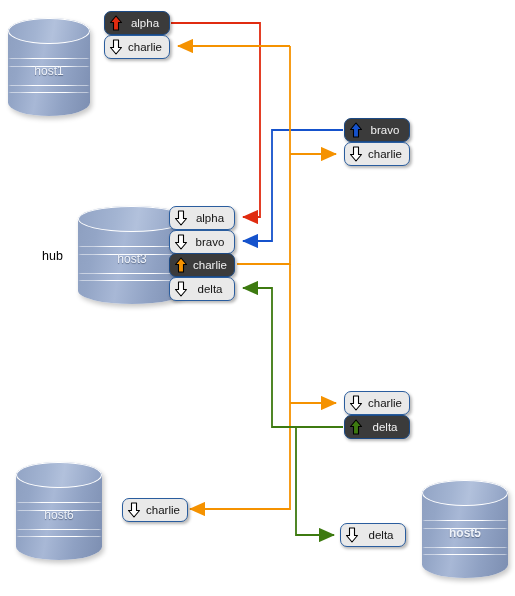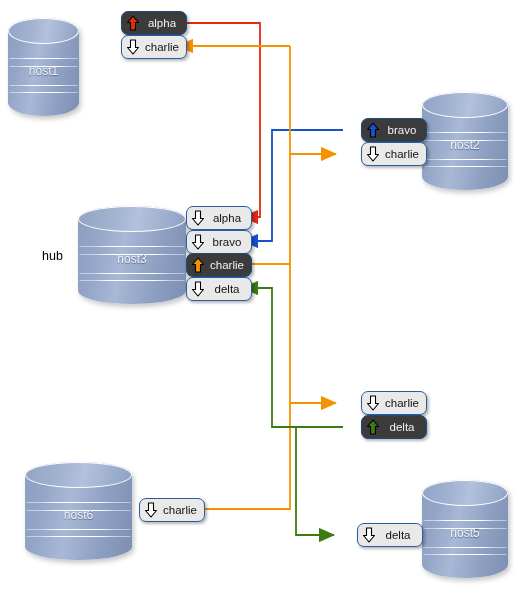--- a/index.html
+++ b/index.html
@@ -40,21 +40,20 @@
   }
 
   
   .pill{
     position:absolute;width:66px;height:24px;
     border-radius:7px;
     box-sizing:border-box;
     display:flex;align-items:center;
     border:1.4px solid #2a5d9e;
     box-shadow:1.5px 2px 3px rgba(0,0,0,0.28);
-    margin-left:17px;
   }
   .pill.light{background:#e9e9e9;}
   .pill.dark{background:#3b3b3b;border-color:#1c4a85;}
   .pill .glyph{
     width:18px;flex:0 0 18px;display:flex;align-items:center;justify-content:center;
     margin-left:2px;
   }
   .pill .plabel{
     flex:1;text-align:center;font-size:11.5px;padding-right:4px;
     white-space:nowrap;
@@ -97,62 +96,53 @@
     <path d="M237,264 L290,264 L290,46" fill="none" stroke="#f59200" stroke-width="1.8"></path>
     <path d="M290,46 L178,46" fill="none" stroke="#f59200" stroke-width="1.8" marker-end="url(#ah-orange)"></path>
     <path d="M290,154 L336,154" fill="none" stroke="#f59200" stroke-width="1.8" marker-end="url(#ah-orange)"></path>
     <path d="M290,264 L290,509 L190,509" fill="none" stroke="#f59200" stroke-width="1.8" marker-end="url(#ah-orange)"></path>
     <path d="M290,403 L336,403" fill="none" stroke="#f59200" stroke-width="1.8" marker-end="url(#ah-orange)"></path>
 
     <path d="M343,427 L272,427 L272,288 L243,288" fill="none" stroke="#3d7a10" stroke-width="1.8" marker-end="url(#ah-green)"></path>
     <path d="M343,427 L296,427 L296,535 L334,535" fill="none" stroke="#3d7a10" stroke-width="1.8" marker-end="url(#ah-green)"></path>
   </svg>
 
-  <div class="db" style="left:8px;top:18px;width:71px;height:98px;">
+  <div class="db" style="left:8px;top:18px;width:82px;height:98px;">
     <div class="cyl"></div>
     <div class="top"></div>
     <div class="band" style="top:41%;"></div>
     <div class="band" style="top:49%;"></div>
     <div class="band" style="top:68%;"></div>
     <div class="band" style="top:76%;"></div>
     <div class="dblabel" style="top:47%;">host1</div>
   </div>
 
-  <div class="db" style="left:422px;top:92px;width:86px;height:98px;">
-    <div class="cyl"></div>
-    <div class="top"></div>
-    <div class="band" style="top:41%;"></div>
-    <div class="band" style="top:49%;"></div>
-    <div class="band" style="top:68%;"></div>
-    <div class="band" style="top:76%;"></div>
-    <div class="dblabel" style="top:47%;">host2</div>
-  </div>
 
   <div class="db" style="left:78px;top:206px;width:108px;height:98px;">
     <div class="cyl"></div>
     <div class="top"></div>
     <div class="band" style="top:41%;"></div>
     <div class="band" style="top:49%;"></div>
     <div class="band" style="top:68%;"></div>
     <div class="band" style="top:76%;"></div>
     <div class="dblabel" style="top:47%;">host3</div>
   </div>
 
 
   <div class="db" style="left:422px;top:480px;width:86px;height:98px;">
     <div class="cyl"></div>
     <div class="top"></div>
     <div class="band" style="top:41%;"></div>
     <div class="band" style="top:49%;"></div>
     <div class="band" style="top:68%;"></div>
     <div class="band" style="top:76%;"></div>
-    <div class="dblabel" style="top:47%;">host5</div>
-  </div>
-
-  <div class="db" style="left:25px;top:462px;width:86px;height:98px;padding-left:21px;">
+    <div class="dblabel" style="top:47%;font-weight:bold;">host5</div>
+  </div>
+
+  <div class="db" style="left:16px;top:462px;width:86px;height:98px;">
     <div class="cyl"></div>
     <div class="top"></div>
     <div class="band" style="top:41%;"></div>
     <div class="band" style="top:49%;"></div>
     <div class="band" style="top:68%;"></div>
     <div class="band" style="top:76%;"></div>
     <div class="dblabel" style="top:47%;">host6</div>
   </div>
 
   <div class="hub-label" style="left:42px;top:249px;">hub</div>

